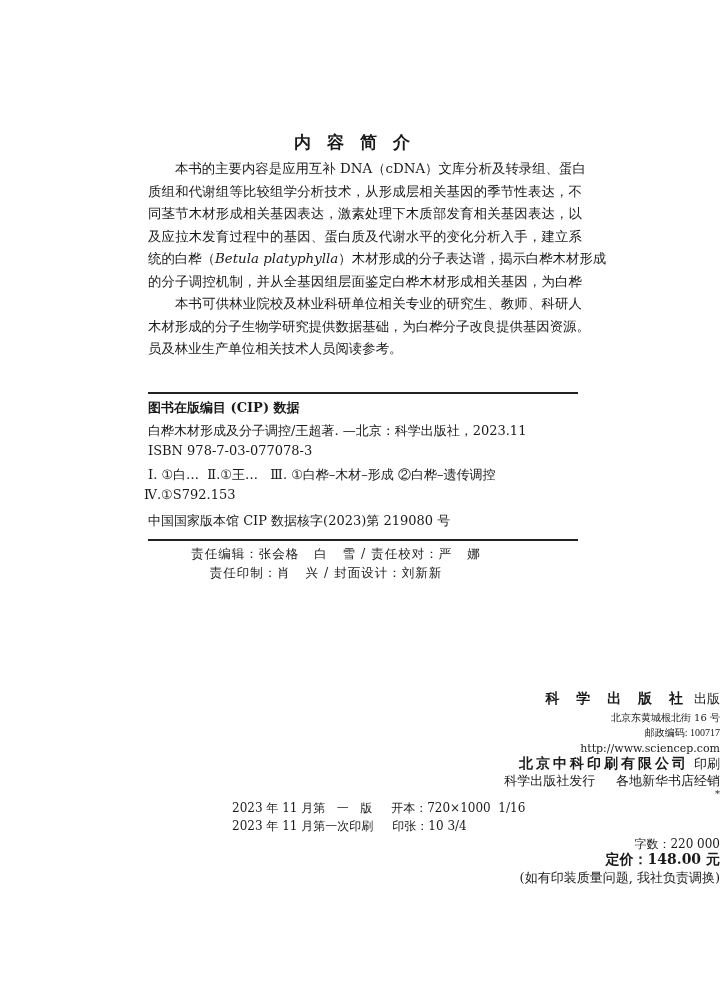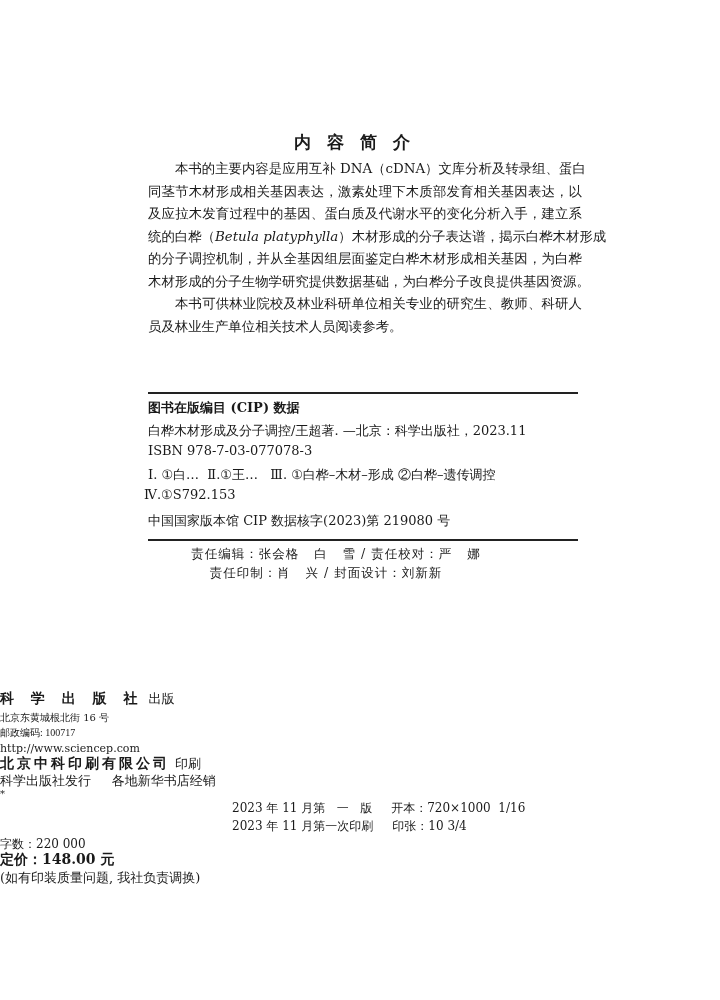--- a/index.html
+++ b/index.html
@@ -6,41 +6,42 @@
   body { width: 720px; height: 1000px; position: relative; color: #1a1a1a; font-family: "DejaVu Serif", "Liberation Serif", serif; overflow: hidden; }
   .abs { position: absolute; }
   .title { left: 0; width: 704px; top: 131px; text-align: center; font-size: 17px; font-weight: bold; letter-spacing: 16px; text-indent: 16px; }
   .para { left: 148px; width: 434px; font-size: 13.4px; line-height: 22.5px; text-align: justify; text-align-last: justify; }
   .para .line { display: block; white-space: nowrap; }
   .para .line.last { text-align-last: left; }
   .rule { left: 148px; width: 430px; height: 1.5px; background: #222; }
   .cip { left: 148px; width: 440px; font-size: 13px; line-height: 20px; }
   .cip-head { font-weight: bold; }
   .credits { left: 0; width: 652px; text-align: center; font-size: 12.5px; line-height: 20px; letter-spacing: 1px; }
-  .center { left: 0; width: 720px; text-align: left; }
+  .center { left: 0; width: 720px; text-align: right; }
   .pub-big { font-size: 14px; font-weight: bold; letter-spacing: 6px; }
   .small { font-size: 10px; line-height: 16px; }
   .tiny { font-size: 11px; }
   .spec { left: 232px; font-size: 12px; line-height: 17px; white-space: pre; }
   .price { font-size: 14px; font-weight: bold; }
   .italic { font-style: italic; }
 </style>
 </head>
 <body>
 
 <div class="abs title">内容简介</div>
 
 <div class="abs para" style="top:158px;">
   <span class="line" style="text-indent:27px;">本书的主要内容是应用互补 DNA（cDNA）文库分析及转录组、蛋白</span>
+  <span class="line">质组和代谢组等比较组学分析技术，从形成层相关基因的季节性表达，不</span>
   <span class="line">同茎节木材形成相关基因表达，激素处理下木质部发育相关基因表达，以</span>
   <span class="line">及应拉木发育过程中的基因、蛋白质及代谢水平的变化分析入手，建立系</span>
   <span class="line" style="text-align-last:left;"><span>统的白桦（</span><span class="italic">Betula platyphylla</span><span>）木材形成的分子表达谱，揭示白桦木材形成</span></span>
   <span class="line">的分子调控机制，并从全基因组层面鉴定白桦木材形成相关基因，为白桦</span>
+  <span class="line" style="text-indent:27px;">本书可供林业院校及林业科研单位相关专业的研究生、教师、科研人</span>
   <span class="line">木材形成的分子生物学研究提供数据基础，为白桦分子改良提供基因资源。</span>
-  <span class="line" style="text-indent:27px;">本书可供林业院校及林业科研单位相关专业的研究生、教师、科研人</span>
   <span class="line last">员及林业生产单位相关技术人员阅读参考。</span>
 </div>
 
 <div class="abs rule" style="top:392px;"></div>
 
 <div class="abs cip" style="top:398px;">
   <div class="cip-head" style="margin-bottom:3px;">图书在版编目 (CIP) 数据</div>
   <div>白桦木材形成及分子调控/王超著. —北京：科学出版社，2023.11</div>
   <div style="margin-bottom:4px;">ISBN 978-7-03-077078-3</div>
   <div style="white-space:pre;">Ⅰ. ①白…  Ⅱ.①王…   Ⅲ. ①白桦–木材–形成 ②白桦–遗传调控</div>

